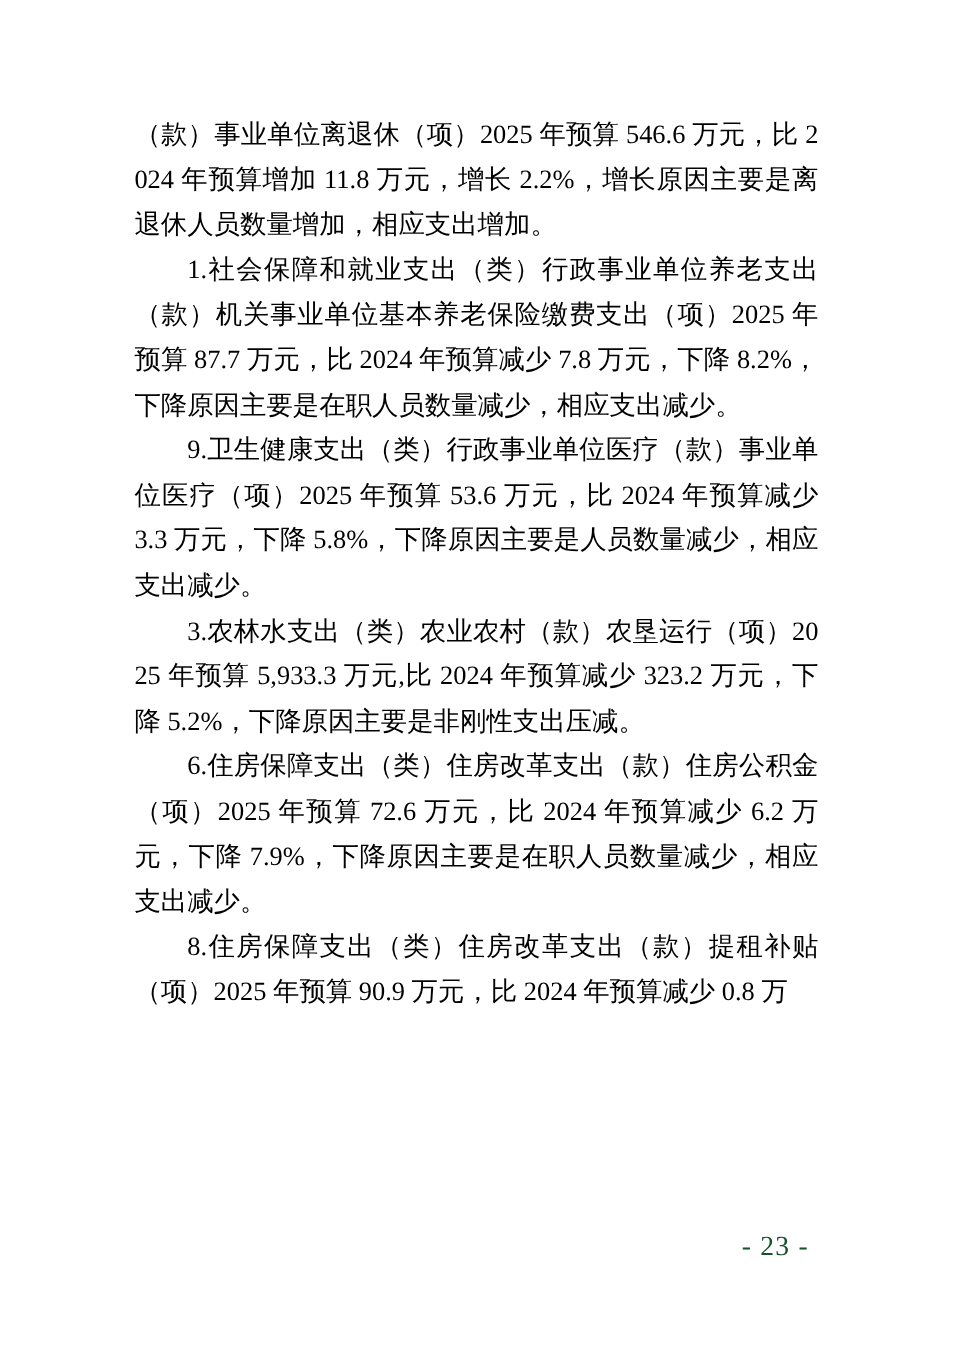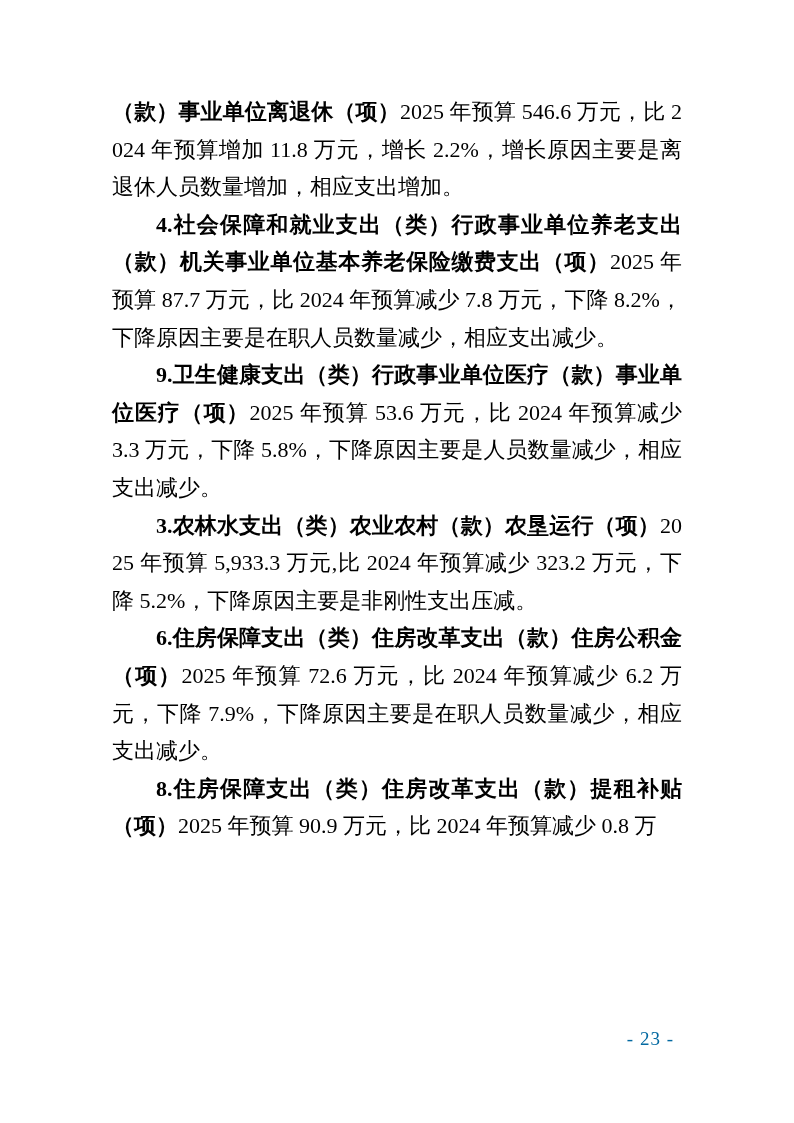--- a/index.html
+++ b/index.html
@@ -28,41 +28,41 @@
     line-height: 37.6px;
     text-align: justify;
     text-justify: inter-ideograph;
     text-indent: 2em;
     word-break: break-all;
   }
   .para.no-indent {
     text-indent: 0;
   }
   .bold-run {
-    font-weight: bold;
+    font-weight: normal;
   }
   .page-number {
     position: absolute;
     top: 1028px;
     right: 120px;
-    font-size: 19px;
+    font-size: 23px;
     line-height: 22px;
-    color: #0369a1;
+    color: #14532d;
     letter-spacing: 1px;
   }
 </style>
 </head>
 <body>
 
 <div class="page">
   <div class="content">
 
     <p class="para no-indent"><span class="bold-run">（款）事业单位离退休（项）</span><span>2025 年预算 546.6 万元，比 2024 年预算增加 11.8 万元，增长 2.2%，增长原因主要是离退休人员数量增加，相应支出增加。</span></p>
 
-    <p class="para"><span class="bold-run">4.社会保障和就业支出（类）行政事业单位养老支出（款）机关事业单位基本养老保险缴费支出（项）</span><span>2025 年预算 87.7 万元，比 2024 年预算减少 7.8 万元，下降 8.2%，下降原因主要是在职人员数量减少，相应支出减少。</span></p>
+    <p class="para"><span class="bold-run">1.社会保障和就业支出（类）行政事业单位养老支出（款）机关事业单位基本养老保险缴费支出（项）</span><span>2025 年预算 87.7 万元，比 2024 年预算减少 7.8 万元，下降 8.2%，下降原因主要是在职人员数量减少，相应支出减少。</span></p>
 
 
     <p class="para"><span class="bold-run">9.卫生健康支出（类）行政事业单位医疗（款）事业单位医疗（项）</span><span>2025 年预算 53.6 万元，比 2024 年预算减少 3.3 万元，下降 5.8%，下降原因主要是人员数量减少，相应支出减少。</span></p>
 
     <p class="para"><span class="bold-run">3.农林水支出（类）农业农村（款）农垦运行（项）</span><span>2025 年预算 5,933.3 万元,比 2024 年预算减少 323.2 万元，下降 5.2%，下降原因主要是非刚性支出压减。</span></p>
 
     <p class="para"><span class="bold-run">6.住房保障支出（类）住房改革支出（款）住房公积金（项）</span><span>2025 年预算 72.6 万元，比 2024 年预算减少 6.2 万元，下降 7.9%，下降原因主要是在职人员数量减少，相应支出减少。</span></p>
 
     <p class="para"><span class="bold-run">8.住房保障支出（类）住房改革支出（款）提租补贴（项）</span><span>2025 年预算 90.9 万元，比 2024 年预算减少 0.8 万</span></p>
 

